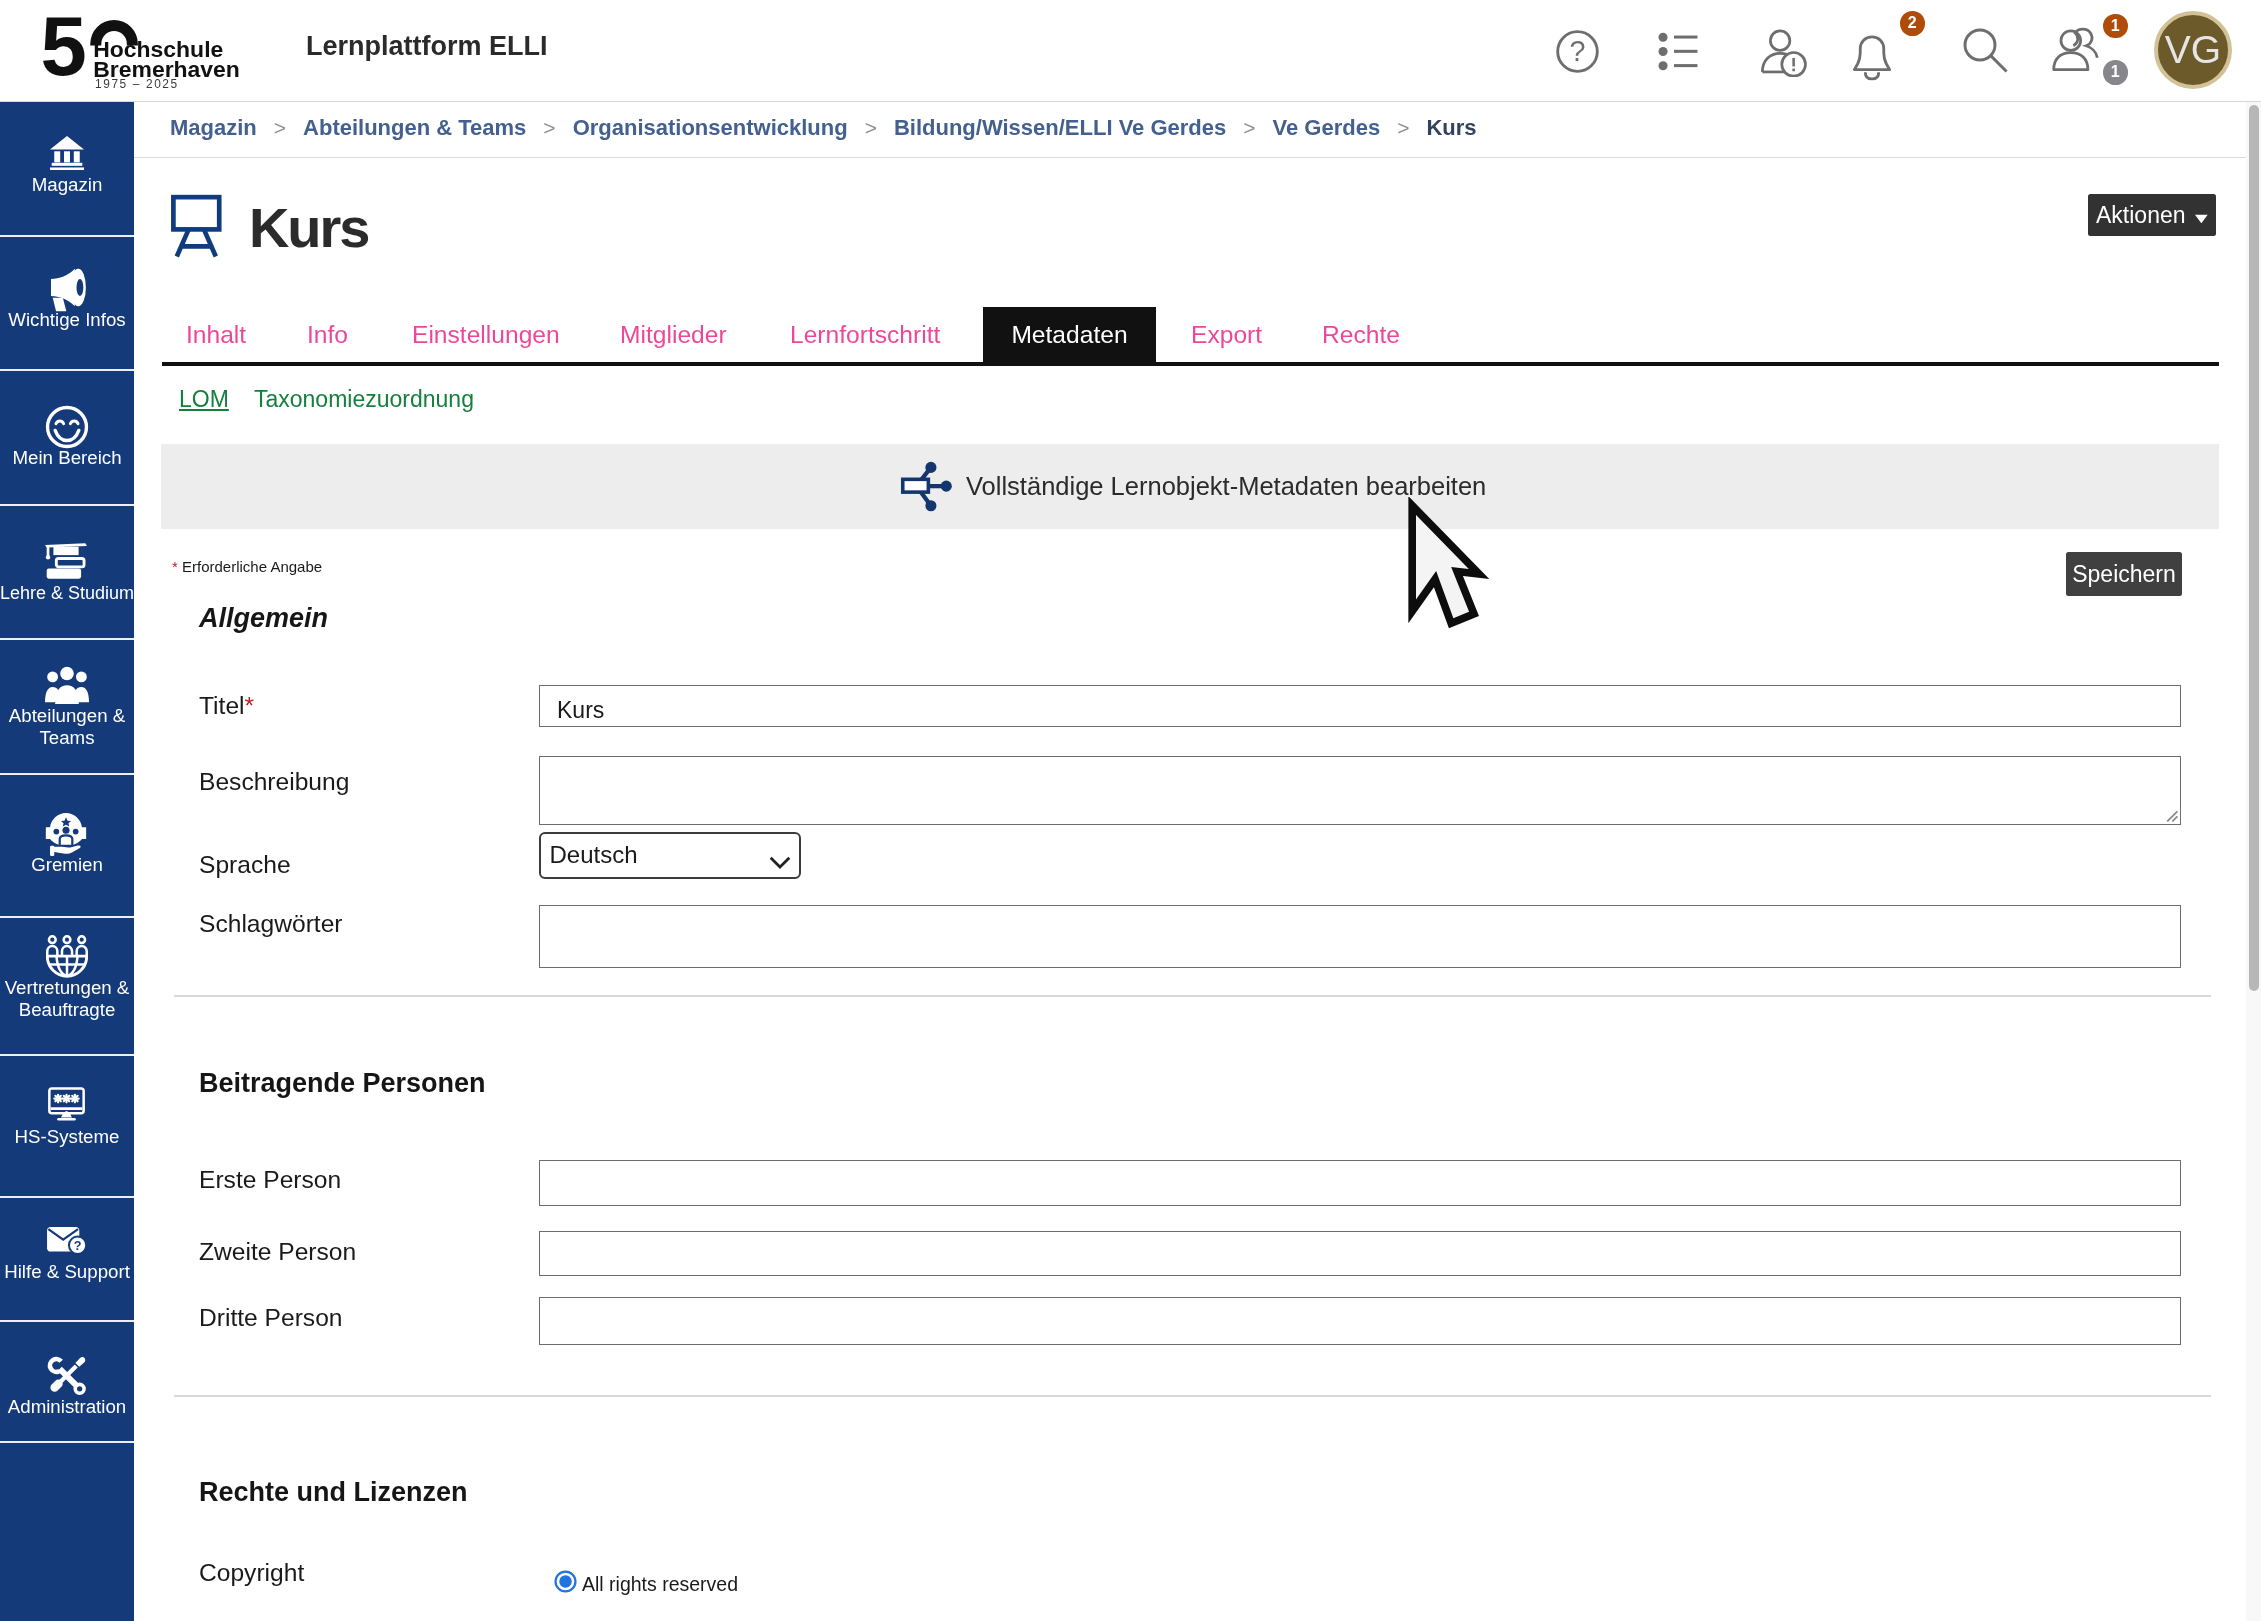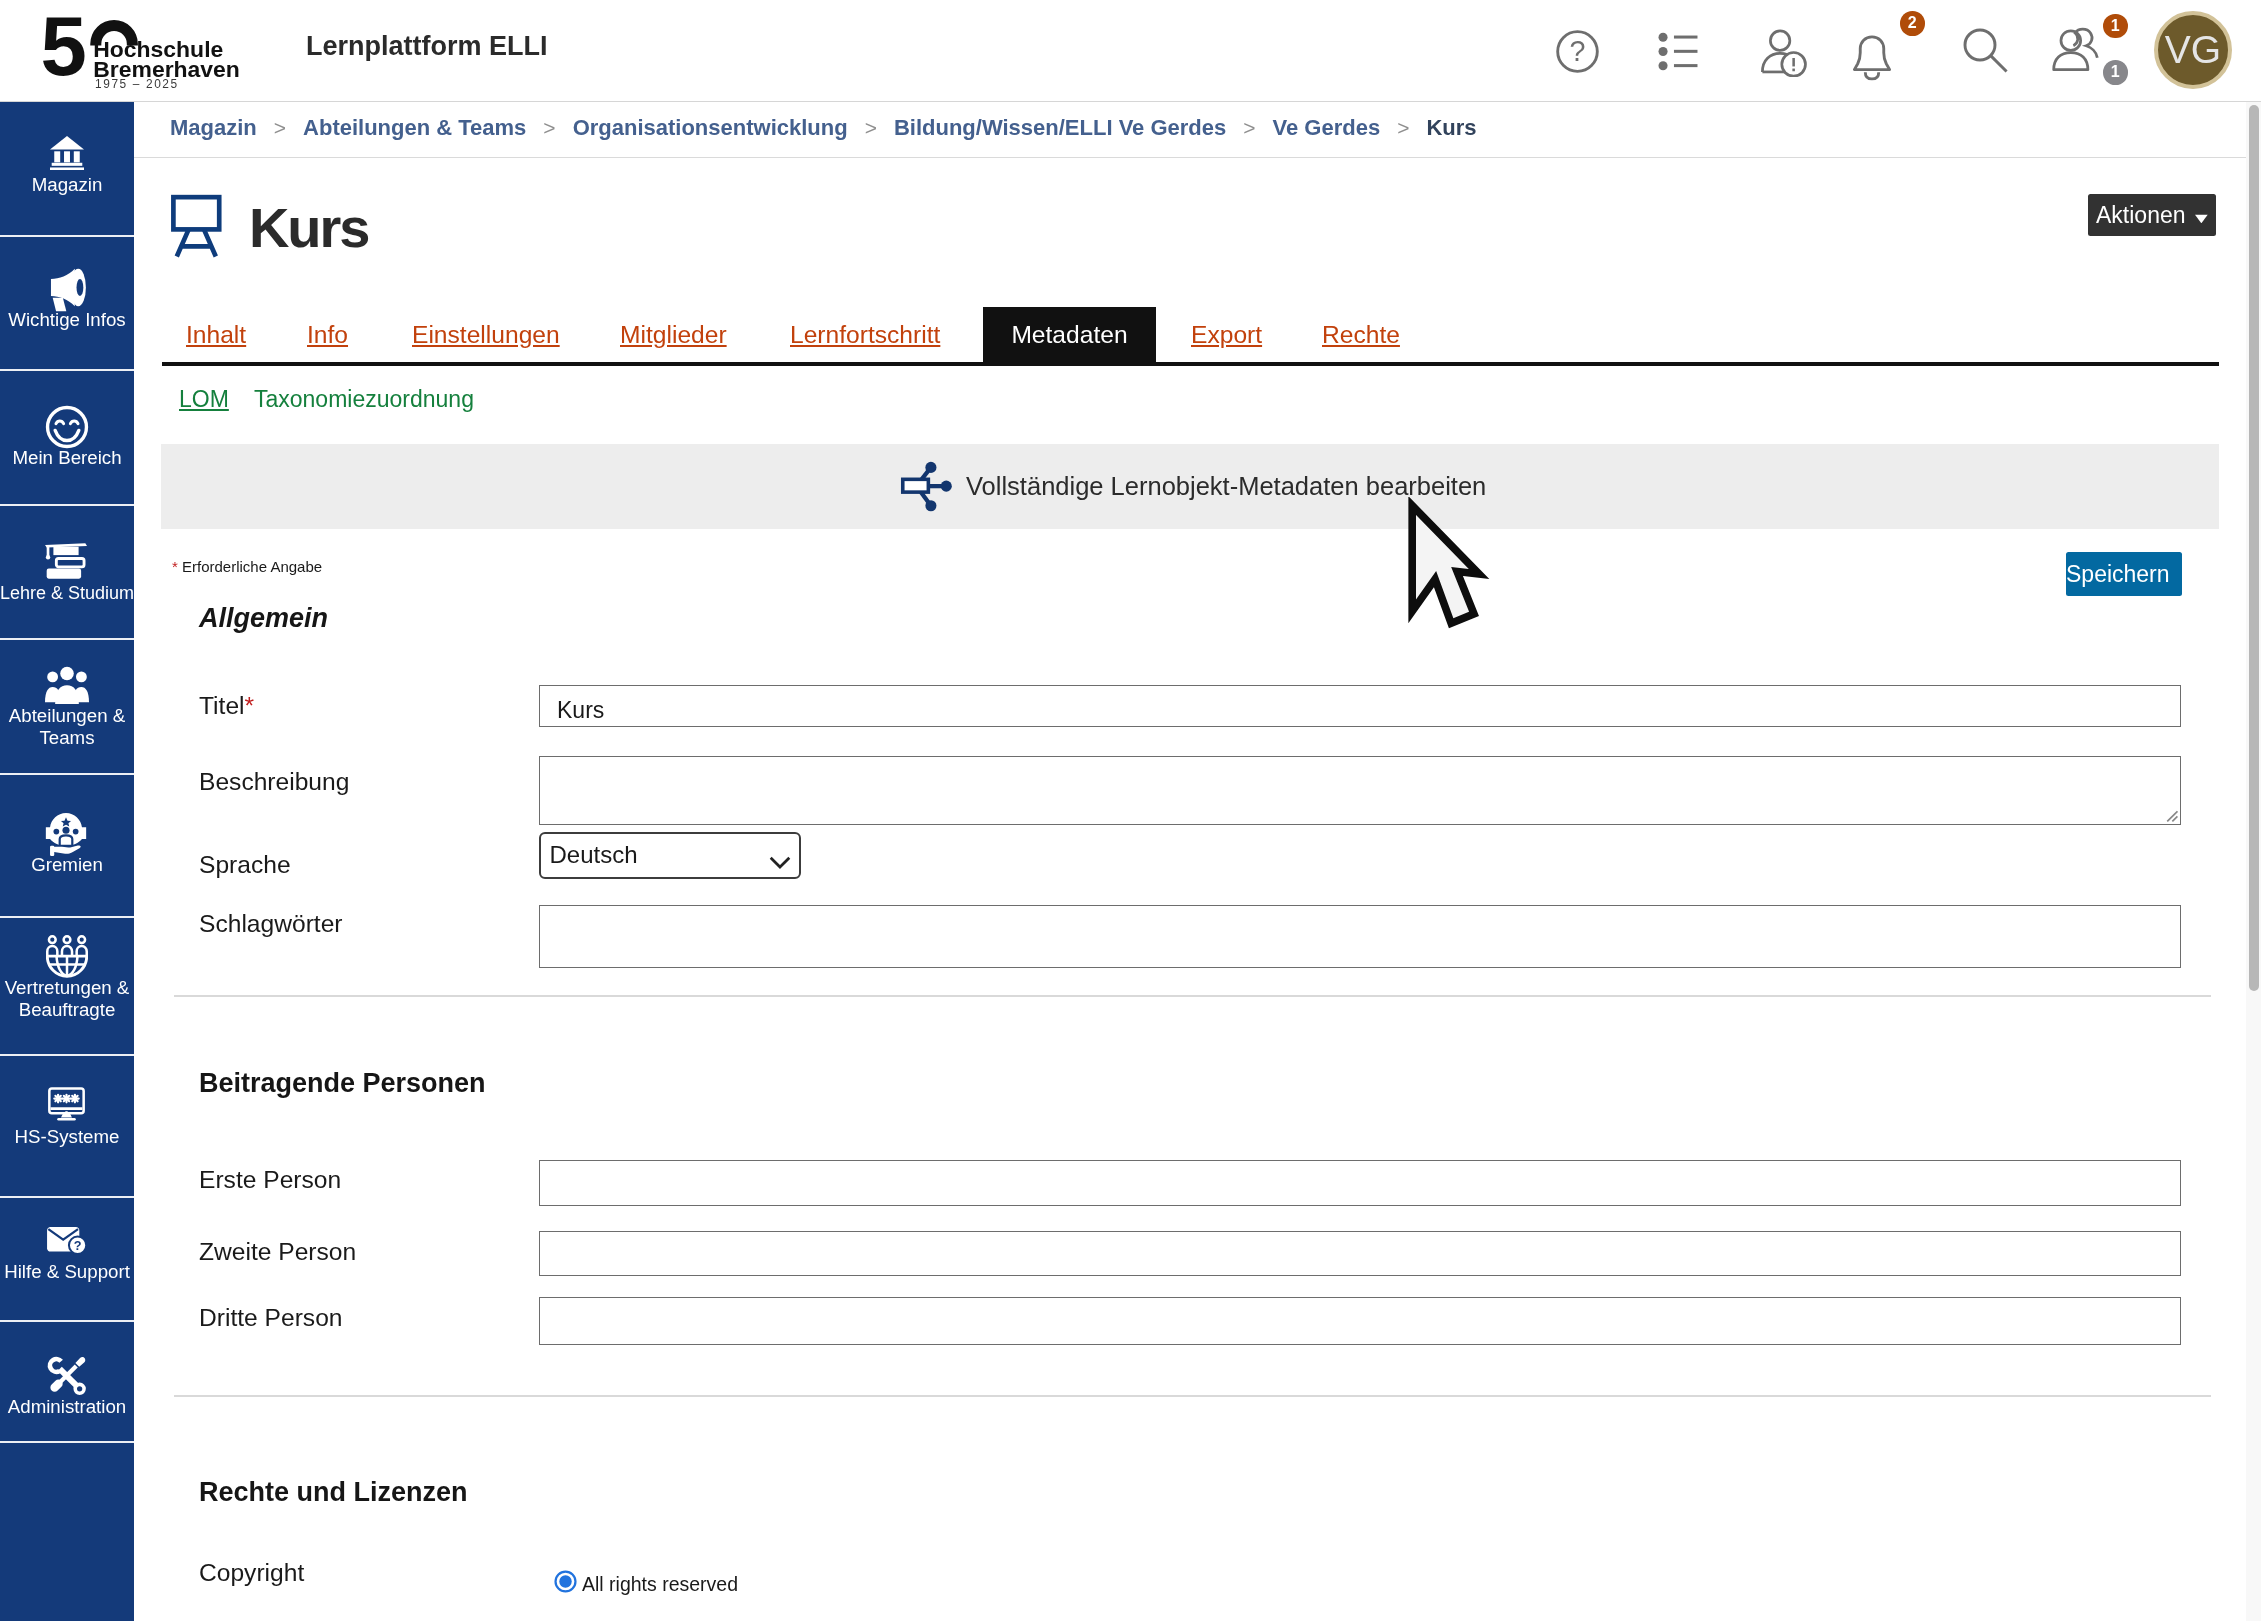--- a/index.html
+++ b/index.html
@@ -22,29 +22,29 @@
   
   #main { position:absolute; left:134px; top:102px; width:2112px; height:1519px; background:#fff; }
   #crumbbar { position:absolute; left:0; top:0; width:2112px; height:56px; border-bottom:1.7px solid #dadada; background:#fff; }
   .crumb { font-size:22px; font-weight:bold; color:#44608e; }
   .csep { color:#8f8f8f; font-size:21px; font-weight:normal; padding:0 17px; }
   .clast { font-size:22px; font-weight:bold; color:#32435c; }
   
   #pagetitle { position:absolute; left:115px; top:93px; font-size:56px; font-weight:bold; letter-spacing:-2.1px; color:#2b2b2b; }
   #aktbtn { position:absolute; left:1954px; top:92px; width:128px; height:42px; background:#323232; color:#fff; font-size:23px; border-radius:2.5px; text-align:center; line-height:42px; }
   
-  .tab { position:absolute; top:205px; height:56px; line-height:56px; font-size:24.6px; color:#c2410c;text-decoration:underline; }
+  .tab { position:absolute; top:205px; height:56px; line-height:56px; font-size:24.6px; color:#ec4899; }
   #tabactive { position:absolute; left:849px; top:205px; width:173px; height:56px; background:#111; color:#fff; font-size:24.6px; text-align:center; line-height:56px; }
   #tabline { position:absolute; left:28px; top:260px; width:2057px; height:4.2px; background:#111; }
   .subtab { position:absolute; top:280px; height:34px; line-height:34px; font-size:23px; color:#15803d; }
   
   #graybar { position:absolute; left:27px; top:342px; width:2058px; height:85px; background:#ededed; }
   #graybar .txt { position:absolute; left:805px; top:0; height:85px; line-height:85px; font-size:25.5px; color:#2b2b2b; }
   
-  .btn-dark { position:absolute; background:#0369a1; color:#fff; font-size:23px; border-radius:2.5px; text-align:left; }
+  .btn-dark { position:absolute; background:#404040; color:#fff; font-size:23px; border-radius:2.5px; text-align:center; }
   .label { position:absolute; left:65px; font-size:24.6px; color:#1a1a1a; }
   .h2 { position:absolute; left:65px; font-size:27px; font-weight:bold; color:#161616; }
   .inp { position:absolute; left:405px; width:1642px; background:#fff; border:1.7px solid #6d6d6d; }
   .divider { position:absolute; left:40px; width:2037px; height:1.7px; background:#d9d9d9; }
   .red { color:#c11f1f; }
   
   #sbtrack { position:absolute; left:2246px; top:102px; width:15.3px; height:1519px; background:#f8f8f8; z-index:6; }
   #sbthumb { position:absolute; left:2.5px; top:2.5px; width:10.2px; height:886px; background:#b7b7b7; border-radius:6px; }
 </style>
 </head>

